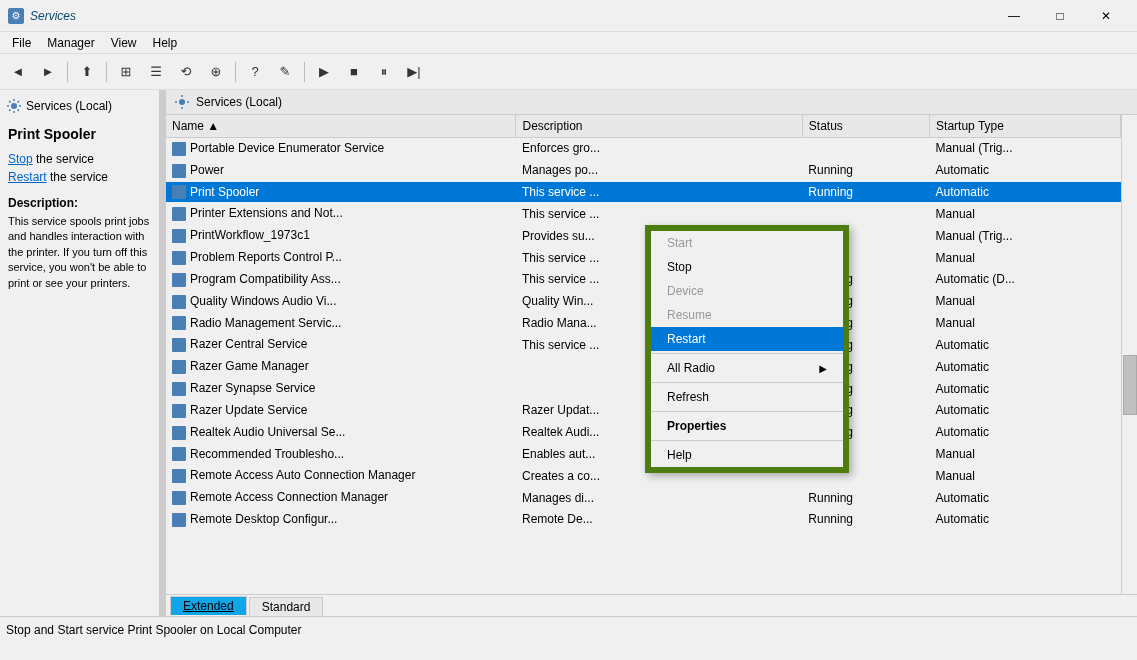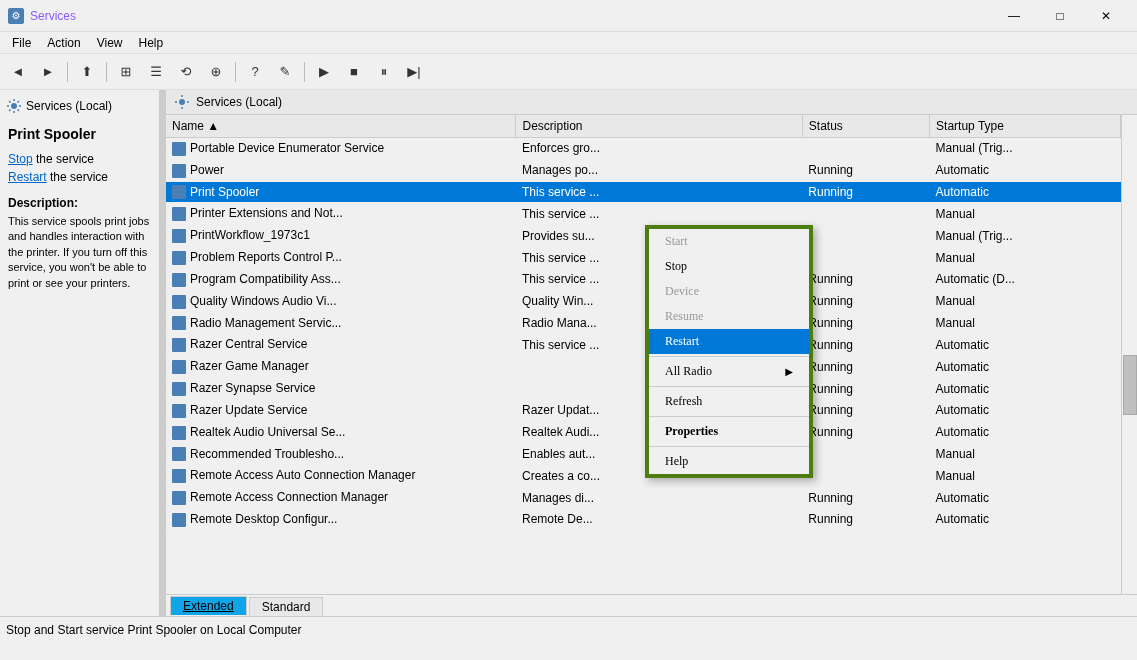--- a/index.html
+++ b/index.html
@@ -26,21 +26,22 @@
       width: 16px; height: 16px;
       background: #4a7fb5;
       border-radius: 2px;
       margin-right: 6px;
       display: flex; align-items: center; justify-content: center;
       color: white; font-size: 10px;
     }
     .title-bar-text {
       flex: 1;
       font-size: 12px;
-      color: #8b5cf6;
+      color: #0c4a6e;
+      font-style: italic;
     }
     .title-bar-controls {
       display: flex; gap: 0;
     }
     .title-btn {
       width: 46px; height: 32px;
       border: none; background: transparent;
       cursor: pointer; font-size: 12px;
       display: flex; align-items: center; justify-content: center;
     }
@@ -199,26 +200,25 @@
     .col-name { width: 220px; }
     .col-desc { width: 180px; }
     .col-status { width: 80px; }
     .col-startup { width: 120px; }
 
     
     .context-menu {
       position: absolute;
       left: 645px;
       top: 225px;
-      width: 168px;
-      background: #f0f0f0;
-      border: 4px solid #4d7c0f;
+      width: 204px;
+      background: #f0f0f0;
+      border: 6px solid #4d7c0f;
       box-shadow: 3px 3px 8px rgba(0,0,0,0.3);
       z-index: 100;
-      font-family: Liberation Serif, serif;
     }
     .ctx-item {
       padding: 5px 16px;
       cursor: pointer;
       font-size: 12px;
       display: flex;
       align-items: center;
       justify-content: space-between;
     }
     .ctx-item.disabled { color: #999; cursor: default; }
@@ -296,21 +296,21 @@
   <span class="title-bar-text">Services</span>
   <div class="title-bar-controls">
     <button class="title-btn">—</button>
     <button class="title-btn">□</button>
     <button class="title-btn close">✕</button>
   </div>
 </div>
 
 <div class="menu-bar">
   <div class="menu-item">File</div>
-  <div class="menu-item">Action</div>
+  <div class="menu-item">Manager</div>
   <div class="menu-item">View</div>
   <div class="menu-item">Help</div>
 </div>
 
 <div class="toolbar">
   <button class="tb-btn">◄</button>
   <button class="tb-btn">►</button>
   <div class="tb-sep"></div>
   <button class="tb-btn">⬆</button>
   <div class="tb-sep"></div>

